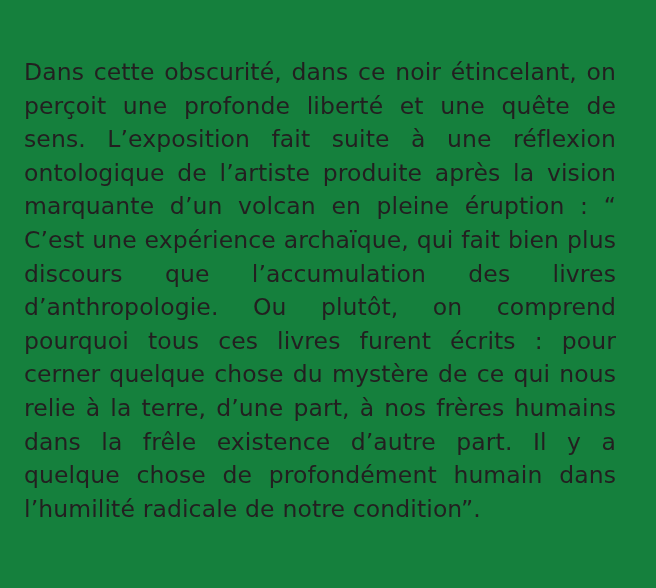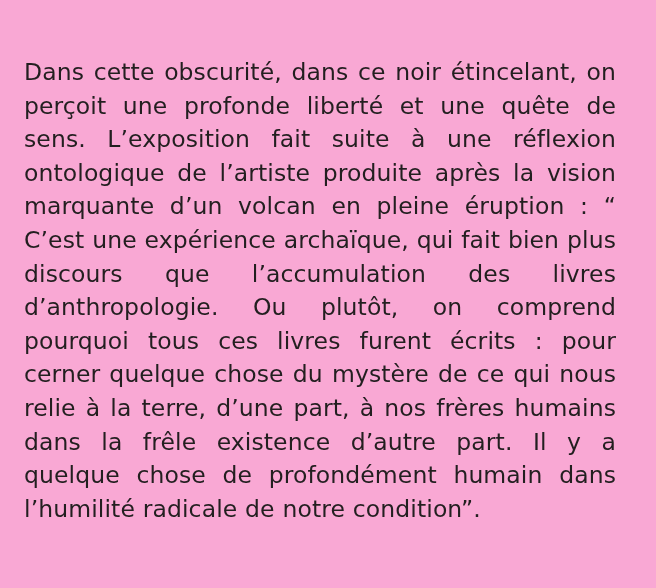--- a/index.html
+++ b/index.html
@@ -11,21 +11,21 @@
     height: 588px;
     background: #ffffff;
     font-family: "DejaVu Sans", sans-serif;
     overflow: hidden;
   }
   .page {
     box-sizing: border-box;
     width: 656px;
     height: 588px;
     padding: 56px 40px 40px 24px;
-    background: #f9a8d4;
+    background: #15803d;
   }
   .body-text {
     font-family: "DejaVu Sans", sans-serif;
     font-size: 23.5px;
     line-height: 33.6px;
     color: #231f20;
     text-align: justify;
     text-justify: inter-word;
     letter-spacing: 0.1px;
     word-spacing: 0.2px;

